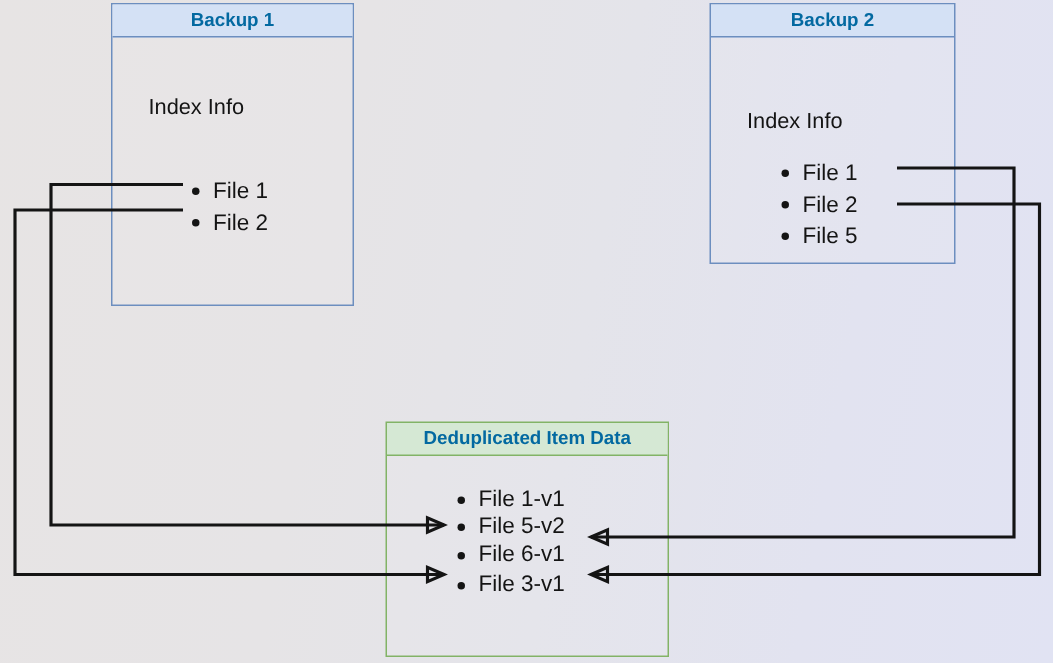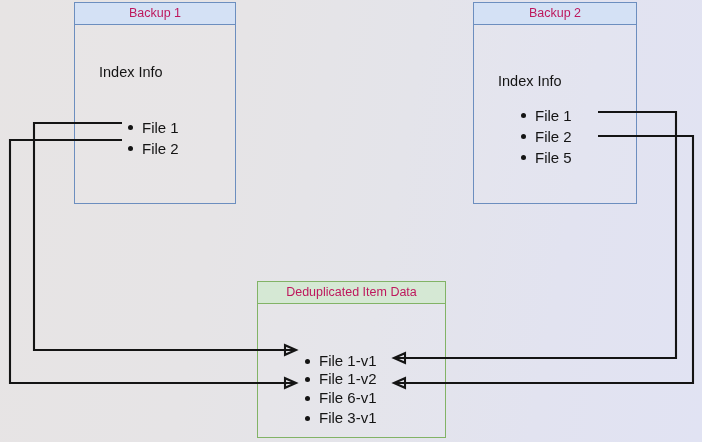--- a/index.html
+++ b/index.html
@@ -22,22 +22,22 @@
     box-sizing: border-box;
     border: 1px solid #6c8ebf;
     background: transparent;
   }
   .nodebox .hdr {
     box-sizing: border-box;
     height: 22px;
     line-height: 21px;
     text-align: center;
     font-size: 12.5px;
-    font-weight: normal;
-    color: #be185d;
+    font-weight: bold;
+    color: #0369a1;
     border-bottom: 1px solid #6c8ebf;
     background: #d4e1f5;
   }
   .nodebox .body {
     position: relative;
     box-sizing: border-box;
     height: calc(100% - 22px);
     background: rgba(255,255,255,0.06);
   }
 
@@ -106,38 +106,38 @@
     <div class="hdr">Backup 1</div>
     <div class="body">
       <span class="idx-label" style="left:24px; top:39px;">Index Info</span>
       <ul class="filelist" style="left:51px; top:92px;">
         <li style="height:21px; line-height:21px;">File 1</li>
         <li style="height:21px; line-height:21px;">File 2</li>
       </ul>
     </div>
   </div>
 
-  <div class="nodebox" style="left:473px; top:2px; width:164px; height:202px;">
+  <div class="nodebox" style="left:473px; top:2px; width:164px; height:174px;">
     <div class="hdr">Backup 2</div>
     <div class="body">
       <span class="idx-label" style="left:24px; top:48px;">Index Info</span>
       <ul class="filelist" style="left:45px; top:80px;">
         <li style="height:21px; line-height:21px;">File 1</li>
         <li style="height:21px; line-height:21px;">File 2</li>
         <li style="height:21px; line-height:21px;">File 5</li>
       </ul>
     </div>
   </div>
 
   <div class="nodebox green" style="left:257px; top:281px; width:189px; height:157px;">
     <div class="hdr">Deduplicated Item Data</div>
     <div class="body">
-      <ul class="filelist" style="left:45px; top:48px;">
+      <ul class="filelist" style="left:45px; top:20px;">
         <li style="height:18px; line-height:18px;">File 1-v1</li>
-        <li style="height:18px; line-height:18px;">File 1-v2</li>
+        <li style="height:18px; line-height:18px;">File 5-v2</li>
         <li style="height:20px; line-height:20px;">File 6-v1</li>
         <li style="height:20px; line-height:20px;text-align:right;">File 3-v1</li>
       </ul>
     </div>
   </div>
 
   <svg class="wires" viewBox="0 0 702 442" xmlns="http://www.w3.org/2000/svg">
 
     <path d="M 122 123 L 34 123 L 34 350 L 296 350"></path>
     <path d="M 296 350 L 285 345.2 L 285 354.8 Z" fill="#141414" stroke="none"></path>

